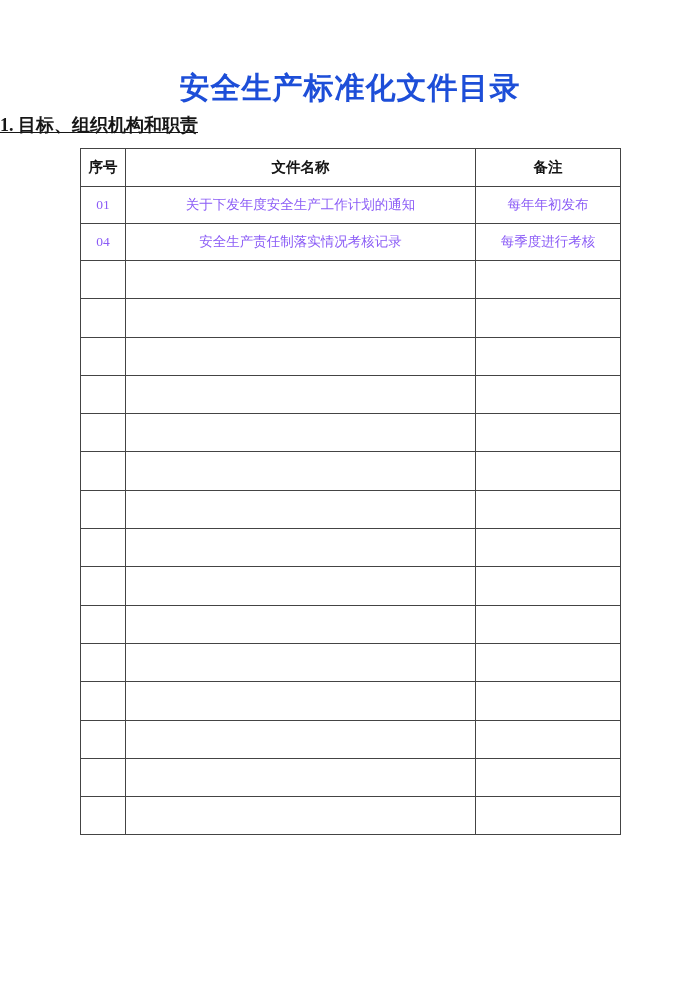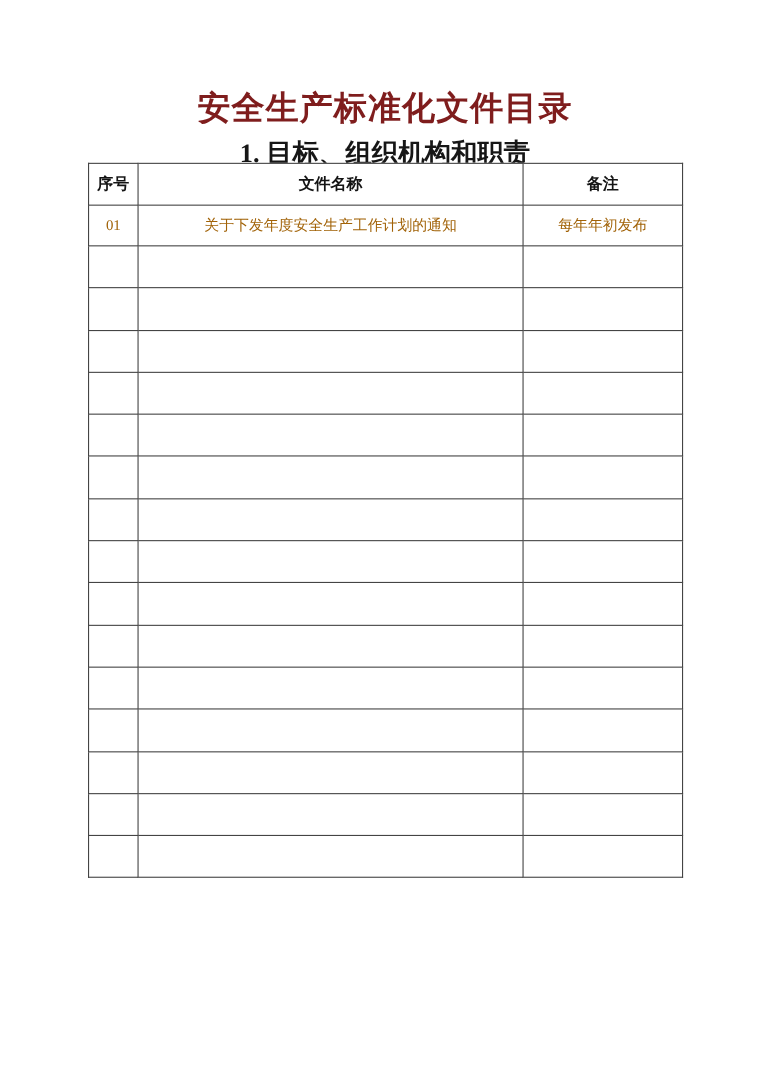--- a/index.html
+++ b/index.html
@@ -10,39 +10,40 @@
   .page {
     position: relative;
     width: 700px;
     height: 990px;
     background: var(--bg, #ffffff);
     color: var(--text, #1c1c1c);
     font-family: "Liberation Serif", serif;
     overflow: hidden;
   }
   .title {
-    margin: 11px;
+    margin: 0;
     padding-top: 71px;
     text-align: center;
     font-family: "Liberation Sans", sans-serif;
     font-size: 30px;
     line-height: 1.1;
     font-weight: bold;
     letter-spacing: 1px;
-    color: #7f1d1d;
+    color: #1d4ed8;
   }
   .subtitle {
     margin: 0;
     margin-top: 12px;
-    text-align: center;
+    text-align: left;
     font-family: "Liberation Serif", serif;
-    font-size: 24px;
+    font-size: 18px;
     line-height: 1.1;
     font-weight: bold;
     color: #161616;
+    text-decoration: underline;
   }
   table.doc-table {
     position: absolute;
     left: 80px;
     top: 148px;
     width: 540px;
     border-collapse: collapse;
     table-layout: fixed;
     background: #ffffff;
   }
@@ -60,21 +61,21 @@
     vertical-align: middle;
     padding: 0 2px;
     color: #141414;
   }
   td {
     height: 36px;
     font-size: 13.5px;
     text-align: center;
     vertical-align: middle;
     padding: 0 4px;
-    color: #a16207;
+    color: #8b5cf6;
     overflow: hidden;
     white-space: nowrap;
   }
   tr.empty-row td {
     height: 37.3px;
   }
   col.c-no     { width: 45px; }
   col.c-name   { width: 350px; }
   col.c-remark { width: 145px; }
 </style>
@@ -98,20 +99,25 @@
         <th>序号</th>
         <th>文件名称</th>
         <th>备注</th>
       </tr>
     </thead>
     <tbody>
       <tr>
         <td>01</td>
         <td>关于下发年度安全生产工作计划的通知</td>
         <td>每年年初发布</td>
+      </tr>
+      <tr>
+        <td>04</td>
+        <td>安全生产责任制落实情况考核记录</td>
+        <td>每季度进行考核</td>
       </tr>
     <tr class="empty-row">
           <td></td>
           <td></td>
           <td></td>
         </tr>
         <tr class="empty-row">
           <td></td>
           <td></td>
           <td></td>

